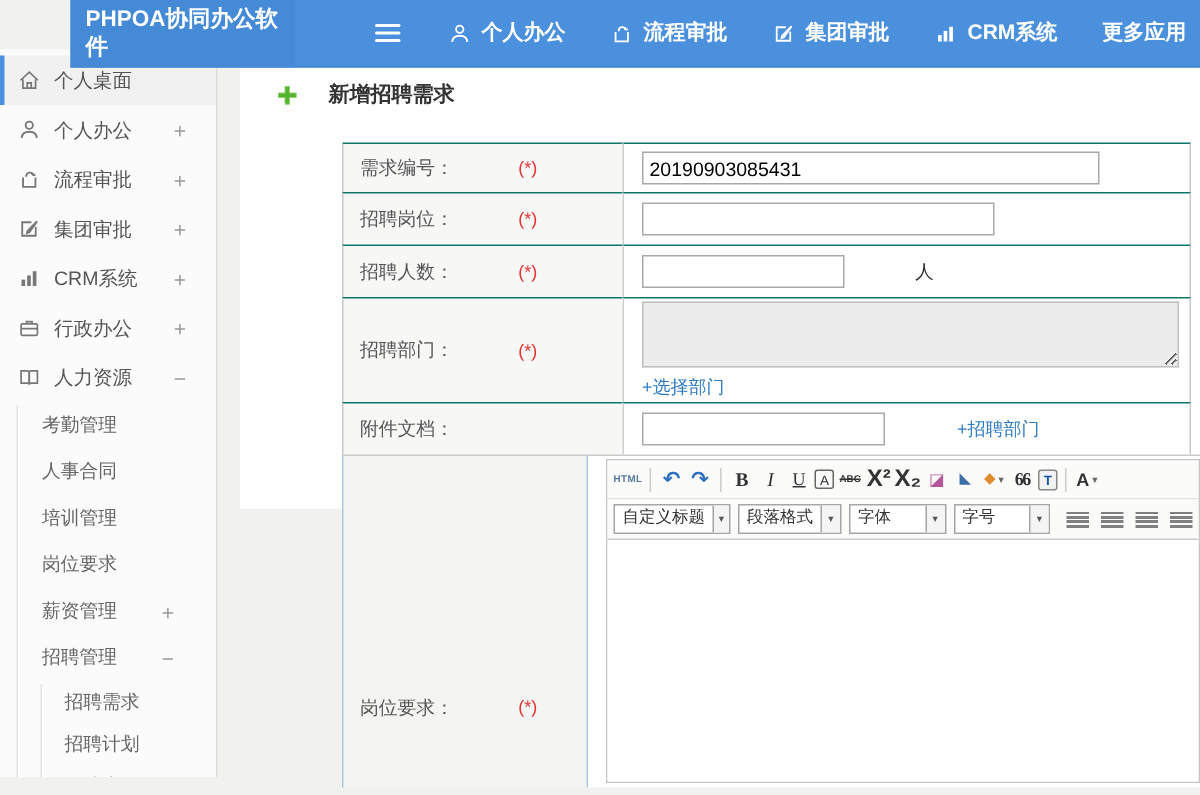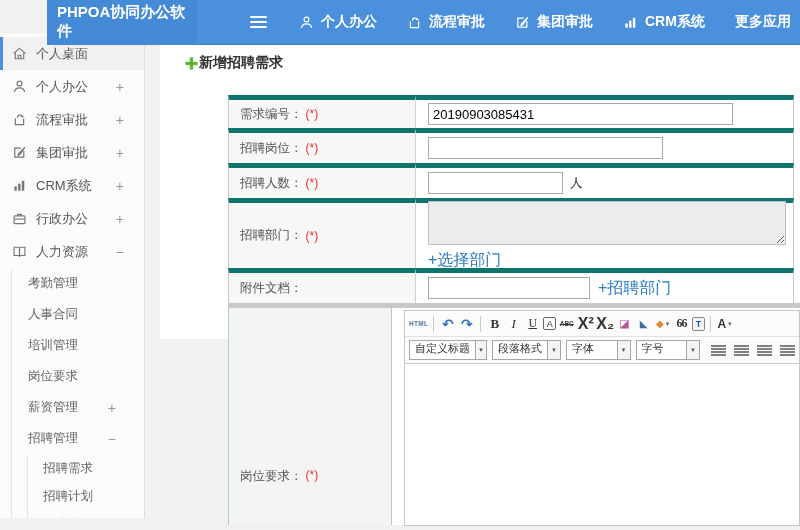--- a/index.html
+++ b/index.html
@@ -42,39 +42,39 @@
   .sb-expander { position:absolute; right:20px; color:#999; font-size:14px; }
   .sb-item.lvl2 .sb-expander { right:28px; }
   .guide-line { position:absolute; width:1px; background:#e3e3e3; }
   .guide-line.l1 { left:11px; top:237px; height:300px; }
   .guide-line.l2 { left:27px; top:423px; height:120px; }
 
   
   .white-panel { position:absolute; left:160px; top:45px; width:640px; height:294px;
                  background:#fff; }
   .page-title { position:absolute; left:185px; top:54px; display:flex;
-                align-items:center; gap:1px; font-size:14px; font-weight:bold;
+                align-items:center; gap:21px; font-size:14px; font-weight:bold;
                 color:#333; z-index:6; }
   .plus-icon svg { display:block; }
 
   
   .form-table { position:absolute; left:228px; top:95px; width:572px; z-index:6; }
   .frow { display:flex; }
-  .fcell { border-top:5px solid #0f766e; }
+  .fcell { border-top:1px solid #0f766e;gap:40px; }
   .fcell.label { width:187px; background:#f7f7f6; border-left:1px solid #c9c9c9;
                  display:flex; align-items:center; padding-left:11px;
                  font-size:12.5px; color:#555; }
   .fcell.value { width:379px; background:#fff; border-left:1px solid #d0d0d0;
                  border-right:1px solid #c9c9c9; display:flex; align-items:center;
                  padding-left:12px; }
   .req { color:#e43535; margin-left:3px; font-size:12px; }
   .inp { height:22px; border:1px solid #a9a9a9; background:#fff; font-size:13px;
          padding:0 4px; font-family:inherit; }
   .suffix { margin-left:7px; color:#333; font-size:12.5px; }
-  .blink { color:#2e7cc3; font-size:16px; text-decoration:none; cursor:pointer; }
+  .blink { color:#2e7cc3; font-size:12px; text-decoration:none; cursor:pointer; }
   .vcol { display:flex; flex-direction:column; justify-content:center; gap:5px; }
   .dept-textarea { width:358px; height:44px; background:#ececec;
                    border:1px solid #c0c0c0; resize:both; font-family:inherit; }
   
   .frow.blue-row .fcell { border-top-color:#c9c9c9; }
   .frow.blue-row .fcell.label { border-left-color:#a7c9e2; border-right:1px solid #a7c9e2;
                                 background:#f4f4f2; align-items:flex-start;
                                 padding-top:160px; height:222px; }
   .frow.blue-row .fcell.value { width:460px; border-left:none; border-right:none;
                                 align-items:flex-start; padding-top:2px; }

